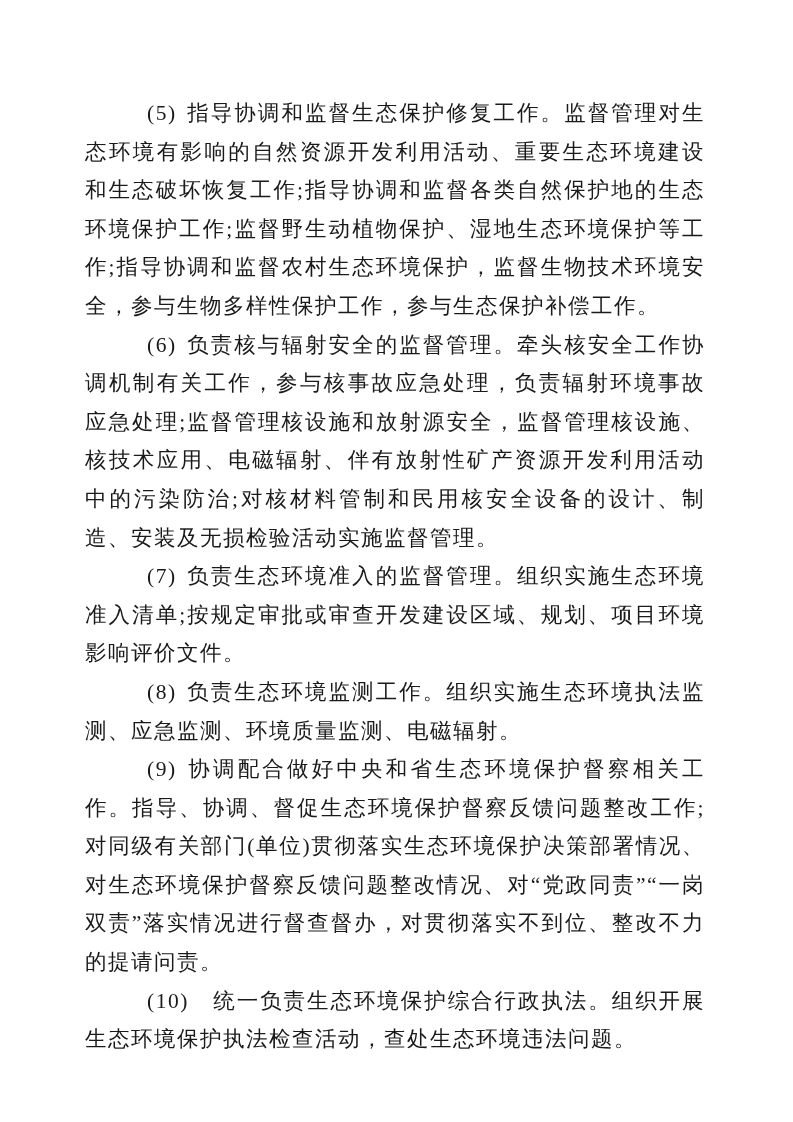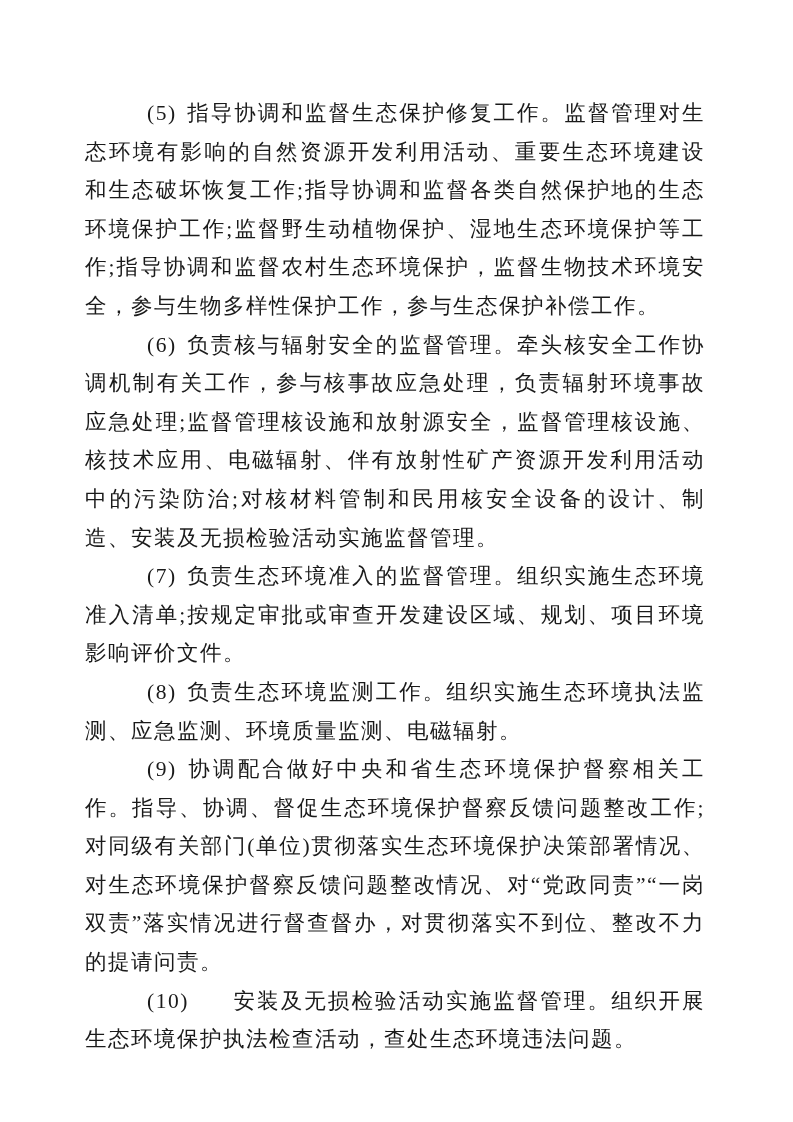--- a/index.html
+++ b/index.html
@@ -30,35 +30,35 @@
   }
   .para {
     margin: 0;
     padding: 0;
     text-indent: 62px;
   }
   .para .para-label {
     margin-right: 10px;
   }
   .para.para-wide-gap .para-label {
-    margin-right: 44px;
+    margin-right: 24px;
   }
 </style>
 </head>
 <body>
 
 <div class="page">
   <div class="text-block">
 
     <p class="para"><span class="para-label">(5)</span><span class="para-text">指导协调和监督生态保护修复工作。监督管理对生态环境有影响的自然资源开发利用活动、重要生态环境建设和生态破坏恢复工作;指导协调和监督各类自然保护地的生态环境保护工作;监督野生动植物保护、湿地生态环境保护等工作;指导协调和监督农村生态环境保护，监督生物技术环境安全，参与生物多样性保护工作，参与生态保护补偿工作。</span></p>
 
     <p class="para"><span class="para-label">(6)</span><span class="para-text">负责核与辐射安全的监督管理。牵头核安全工作协调机制有关工作，参与核事故应急处理，负责辐射环境事故应急处理;监督管理核设施和放射源安全，监督管理核设施、核技术应用、电磁辐射、伴有放射性矿产资源开发利用活动中的污染防治;对核材料管制和民用核安全设备的设计、制造、安装及无损检验活动实施监督管理。</span></p>
 
     <p class="para"><span class="para-label">(7)</span><span class="para-text">负责生态环境准入的监督管理。组织实施生态环境准入清单;按规定审批或审查开发建设区域、规划、项目环境影响评价文件。</span></p>
 
     <p class="para"><span class="para-label">(8)</span><span class="para-text">负责生态环境监测工作。组织实施生态环境执法监测、应急监测、环境质量监测、电磁辐射。</span></p>
 
     <p class="para"><span class="para-label">(9)</span><span class="para-text">协调配合做好中央和省生态环境保护督察相关工作。指导、协调、督促生态环境保护督察反馈问题整改工作;对同级有关部门(单位)贯彻落实生态环境保护决策部署情况、对生态环境保护督察反馈问题整改情况、对“党政同责”“一岗双责”落实情况进行督查督办，对贯彻落实不到位、整改不力的提请问责。</span></p>
 
-    <p class="para para-wide-gap"><span class="para-label">(10)</span><span class="para-text">安装及无损检验活动实施监督管理。组织开展生态环境保护执法检查活动，查处生态环境违法问题。</span></p>
+    <p class="para para-wide-gap"><span class="para-label">(10)</span><span class="para-text">统一负责生态环境保护综合行政执法。组织开展生态环境保护执法检查活动，查处生态环境违法问题。</span></p>
 
   </div>
 </div>
 
 </body></html>

